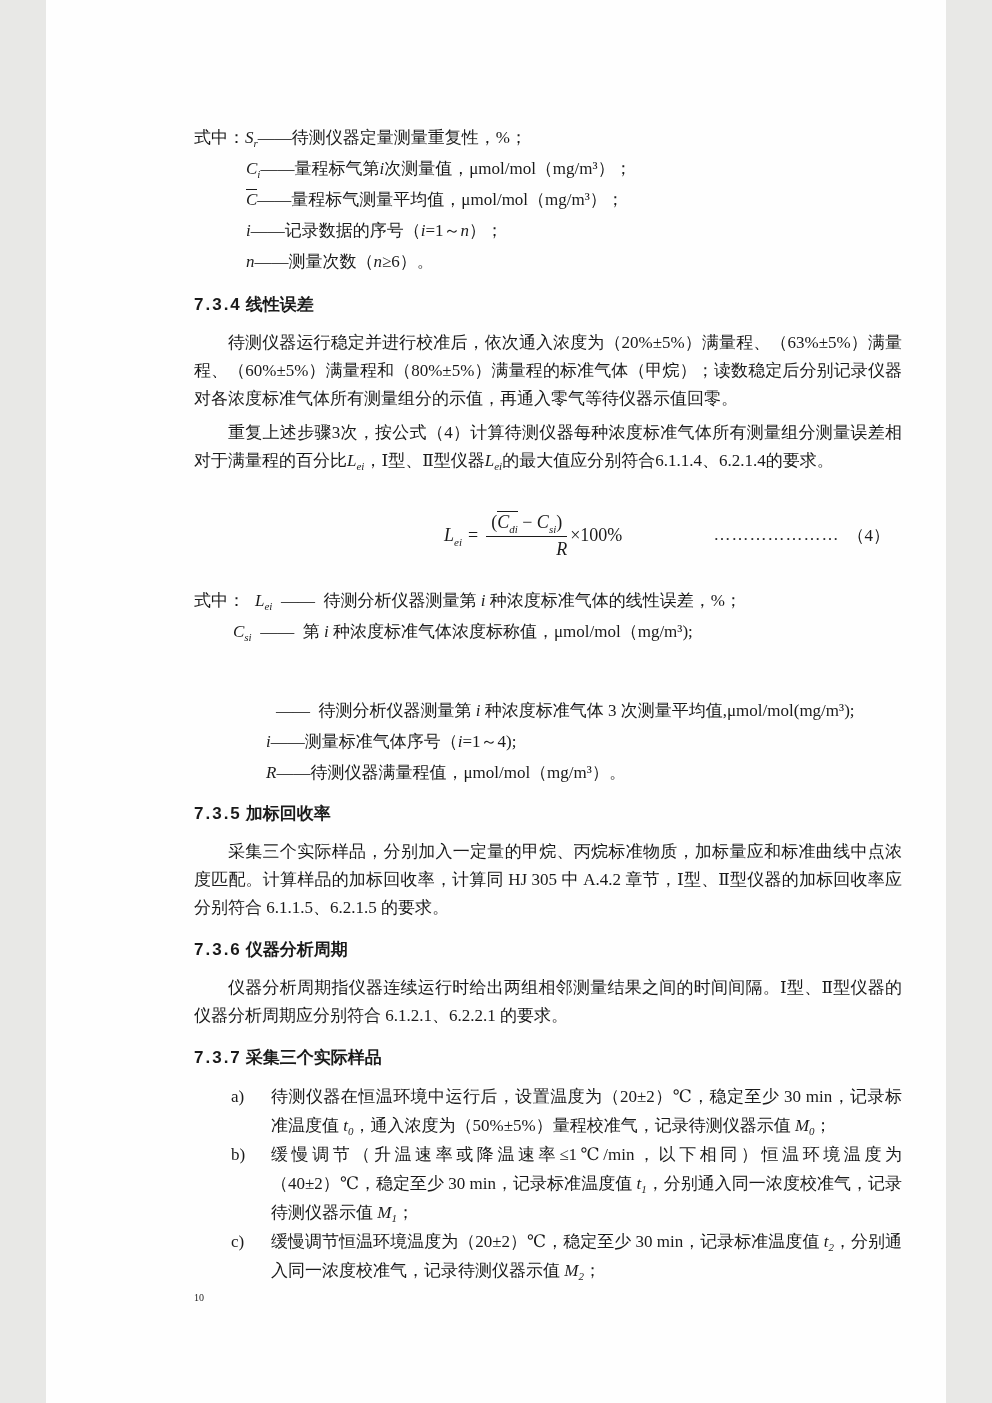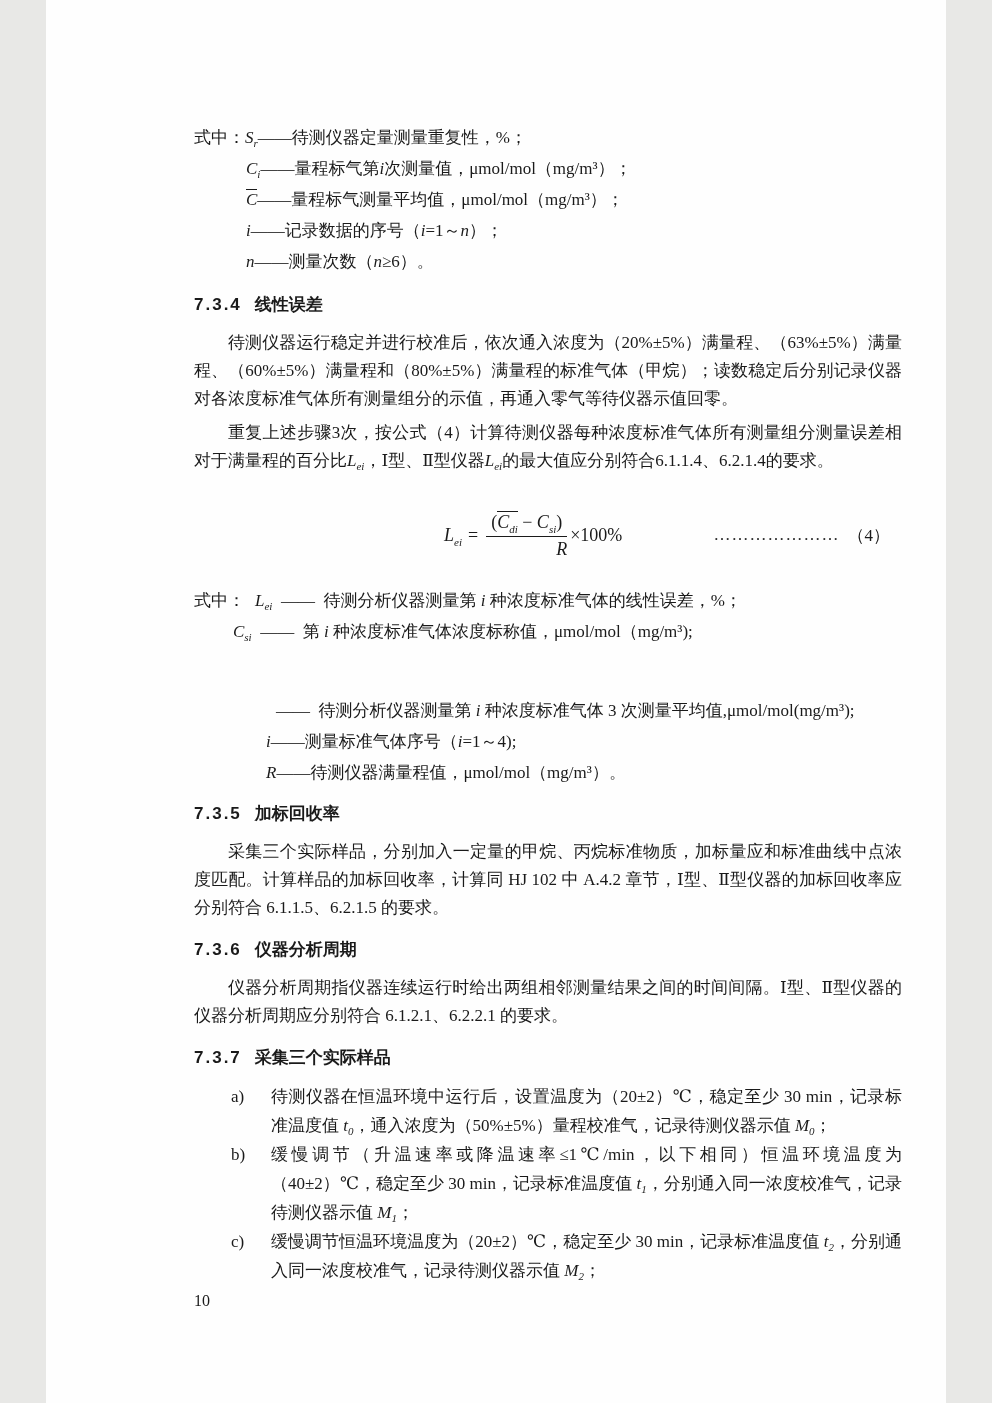--- a/index.html
+++ b/index.html
@@ -36,21 +36,21 @@
   .runs { white-space: pre-wrap; }
 
   
   .sec-heading {
     font-family: "Liberation Sans", "DejaVu Sans", sans-serif;
     font-weight: bold;
     font-size: 17px;
     margin: 0;
     line-height: 24px;
   }
-  .sec-heading .h-num { letter-spacing: 2px; margin-right: 13px; }
+  .sec-heading .h-num { letter-spacing: 2px; margin-right: 4px; }
 
   
   .para {
     margin: 0;
     line-height: 28px;
     text-align: justify;
     text-indent: 2em;
   }
 
   
@@ -84,21 +84,21 @@
 
   .spacer-16 { height: 16px; }
   .spacer-14 { height: 14px; }
   .spacer-12 { height: 12px; }
   .spacer-6  { height: 6px; }
 
   .page-number {
     position: absolute;
     left: 148px;
     top: 1292px;
-    font-size: 16px;
+    font-size: 10px;
   }
 </style>
 </head>
 <body>
 
 <div class="page">
   <div class="content">
 
     <div class="where where3">
       <div class="first-row">
@@ -149,21 +149,21 @@
       <div class="where-item runs deep-sym"><i class="var">i</i>——测量标准气体序号（<i class="var">i</i>=1～4);</div>
       <div class="where-item runs deep-sym"><i class="var">R</i>——待测仪器满量程值，μmol/mol（mg/m³）。</div>
     </div>
 
     <div class="spacer-14"></div>
 
     <h3 class="sec-heading">
       <span class="h-num">7.3.5</span><span class="h-title">加标回收率</span>
     </h3>
     <div class="spacer-12"></div>
-    <p class="para">采集三个实际样品，分别加入一定量的甲烷、丙烷标准物质，加标量应和标准曲线中点浓度匹配。计算样品的加标回收率，计算同 HJ 102 中 A.4.2 章节，Ⅰ型、Ⅱ型仪器的加标回收率应分别符合 6.1.1.5、6.2.1.5 的要求。</p>
+    <p class="para">采集三个实际样品，分别加入一定量的甲烷、丙烷标准物质，加标量应和标准曲线中点浓度匹配。计算样品的加标回收率，计算同 HJ 305 中 A.4.2 章节，Ⅰ型、Ⅱ型仪器的加标回收率应分别符合 6.1.1.5、6.2.1.5 的要求。</p>
 
     <div class="spacer-16"></div>
 
     <h3 class="sec-heading">
       <span class="h-num">7.3.6</span><span class="h-title">仪器分析周期</span>
     </h3>
     <div class="spacer-12"></div>
     <p class="para">仪器分析周期指仪器连续运行时给出两组相邻测量结果之间的时间间隔。Ⅰ型、Ⅱ型仪器的仪器分析周期应分别符合 6.1.2.1、6.2.2.1 的要求。</p>
 
     <div class="spacer-16"></div>

